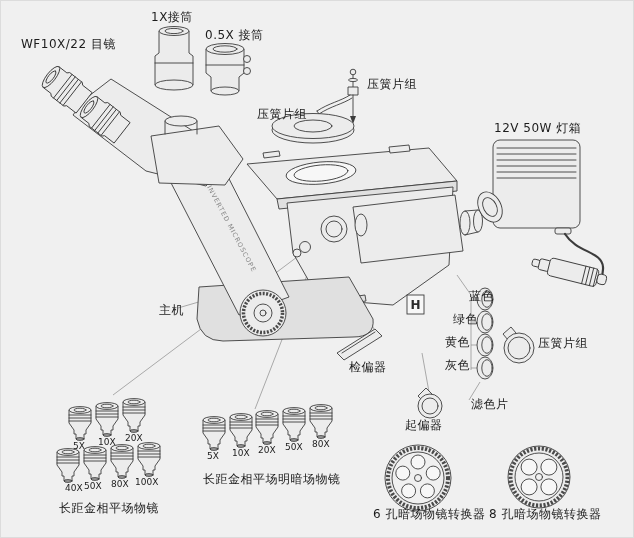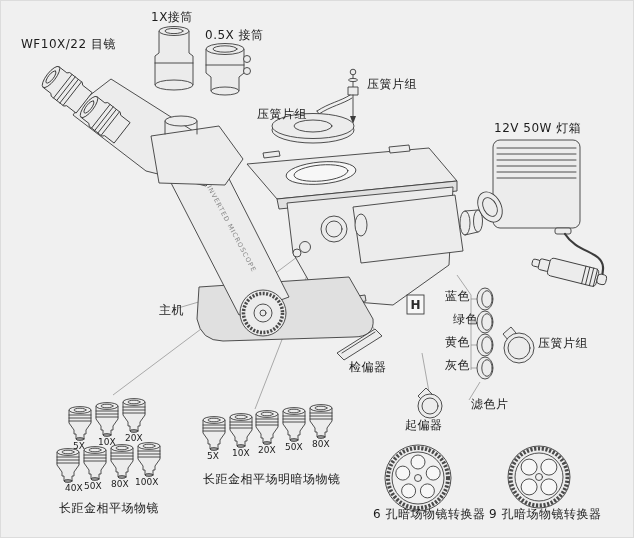--- a/index.html
+++ b/index.html
@@ -244,32 +244,32 @@
   </g>
 </svg>
 
 <span class="lbl" style="left:150px;top:10px">1X接筒</span>
 <span class="lbl" style="left:20px;top:37px">WF10X/22 目镜</span>
 <span class="lbl" style="left:204px;top:28px">0.5X 接筒</span>
 <span class="lbl" style="left:366px;top:77px">压簧片组</span>
 <span class="lbl" style="left:256px;top:107px">压簧片组</span>
 <span class="lbl" style="left:493px;top:121px">12V 50W 灯箱</span>
 <span class="lbl" style="left:158px;top:303px">主机</span>
-<span class="lbl" style="left:444px;top:289px">蓝色</span>
+<span class="lbl" style="left:468px;top:289px">蓝色</span>
 <span class="lbl" style="left:452px;top:312px">绿色</span>
 <span class="lbl" style="left:444px;top:335px">黄色</span>
 <span class="lbl" style="left:444px;top:358px">灰色</span>
 <span class="lbl" style="left:537px;top:336px">压簧片组</span>
 <span class="lbl" style="left:470px;top:397px">滤色片</span>
 <span class="lbl" style="left:348px;top:360px">检偏器</span>
 <span class="lbl" style="left:404px;top:418px">起偏器</span>
 <span class="lbl" style="left:58px;top:501px">长距金相平场物镜</span>
 <span class="lbl" style="left:202px;top:472px">长距金相平场明暗场物镜</span>
 <span class="lbl" style="left:372px;top:507px">6 孔暗场物镜转换器</span>
-<span class="lbl" style="left:488px;top:507px">9 孔暗场物镜转换器</span>
+<span class="lbl" style="left:488px;top:507px">8 孔暗场物镜转换器</span>
 
 <span class="mag" style="left:72px;top:441px">5X</span>
 <span class="mag" style="left:97px;top:437px">10X</span>
 <span class="mag" style="left:124px;top:433px">20X</span>
 <span class="mag" style="left:64px;top:483px">40X</span>
 <span class="mag" style="left:83px;top:481px">50X</span>
 <span class="mag" style="left:110px;top:479px">80X</span>
 <span class="mag" style="left:134px;top:477px">100X</span>
 <span class="mag" style="left:206px;top:451px">5X</span>
 <span class="mag" style="left:231px;top:448px">10X</span>

